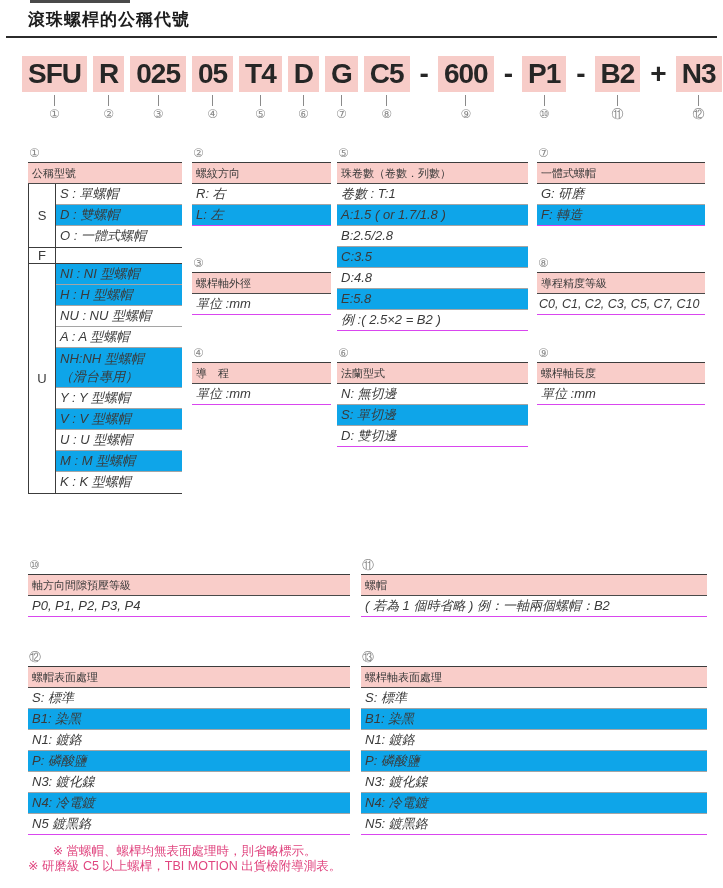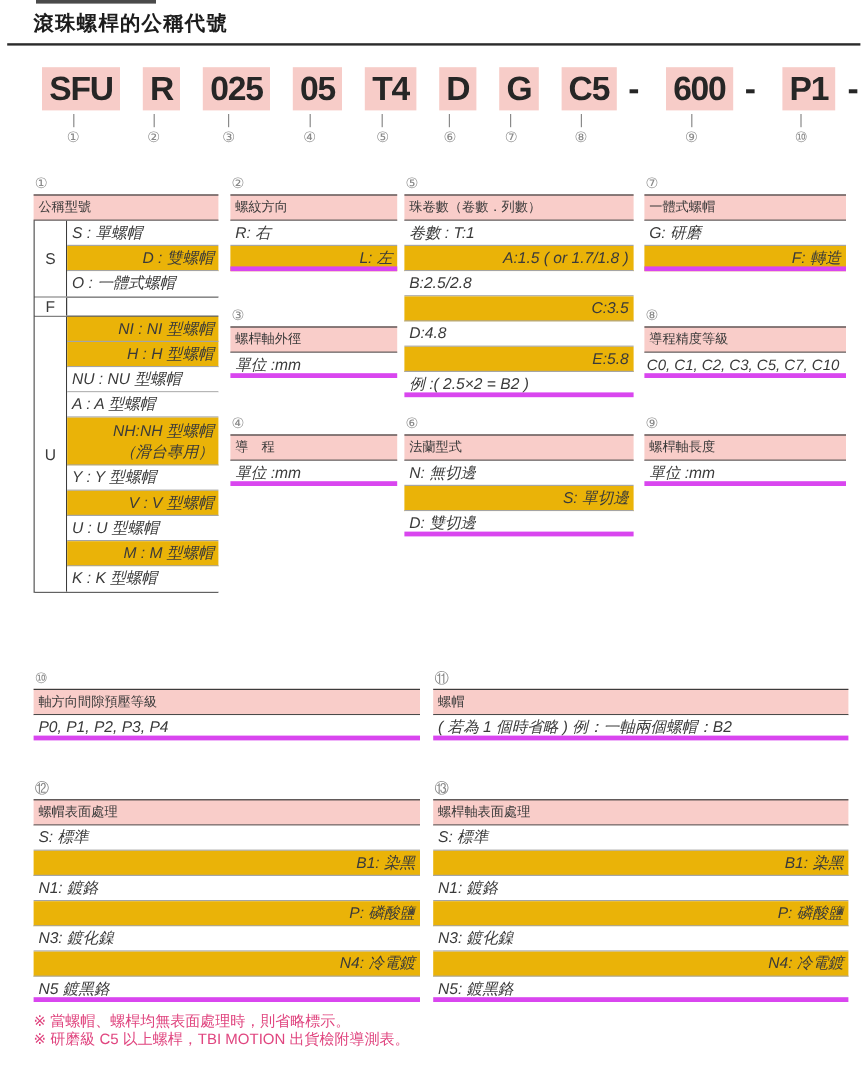--- a/index.html
+++ b/index.html
@@ -14,40 +14,40 @@
     position:absolute;left:28px;top:8px;margin:0;
     font-size:17px;font-weight:bold;color:#1c1c1c;letter-spacing:1px;
   }
   .title-rule{position:absolute;left:6px;top:36px;width:711px;height:2px;background:#2b2b2b;}
 
   
   .code-row{position:absolute;left:22px;top:56px;display:flex;align-items:flex-start;}
   .seg{display:flex;flex-direction:column;align-items:center;margin-right:6px;}
   .seg-text{
     background:#f7ccc8;color:#262626;font-weight:bold;font-size:28px;line-height:36px;
-    padding:0 6px;letter-spacing:-1px;white-space:nowrap;margin-left:13px;
+    padding:0 6px;letter-spacing:-1px;white-space:nowrap;
   }
   .seg-tick{width:1px;height:11px;background:#8a8a8a;margin-top:3px;}
   .seg-num{font-size:12px;color:#8a8a8a;margin-top:1px;height:14px;line-height:14px;}
   .sep{font-weight:bold;font-size:28px;line-height:36px;color:#262626;margin:0 9px 0 4px;}
 
   
   .tbl{position:absolute;box-sizing:border-box;}
   .t-num{height:16px;line-height:14px;font-size:12px;color:#8a8a8a;padding-left:1px;}
   .t-head{
     background:#f9cdc9;height:20px;line-height:20px;font-size:11px;color:#3a3a3a;
     padding:0 4px;border-top:1px solid #3c3c3c;border-bottom:1px solid #4a4a4a;
     white-space:nowrap;overflow:hidden;
   }
   .t-row{
     box-sizing:border-box;height:21px;line-height:20px;font-size:13px;color:#3a3a3a;
     padding:0 4px;border-bottom:1px solid #a5a5a5;white-space:nowrap;background:#ffffff;font-style:italic;
   }
-  .t-row.stripe{background:#eab308;text-align:right;}
-  .t-row.last{border-bottom:4px solid #d946ef;}
+  .t-row.stripe{background:#0ea5e9;}
+  .t-row.last{border-bottom:1px solid #d946ef;}
 
   
   .groups{border-left:1px solid #3c3c3c;}
   .group{display:flex;border-bottom:1px solid #3c3c3c;}
   .g-label{
     width:26px;border-right:1px solid #3c3c3c;display:flex;align-items:center;
     justify-content:center;font-size:13px;color:#3a3a3a;background:#fff;
   }
   .g-rows{flex:1;min-width:0;}
   .g-rows .t-row{border-bottom:1px solid #a5a5a5;}
@@ -63,21 +63,21 @@
   #t6{left:337px;top:346px;width:191px;}
   #t7{left:537px;top:146px;width:168px;}
   #t8{left:537px;top:256px;width:168px;}
   #t9{left:537px;top:346px;width:168px;}
   #t10{left:28px;top:558px;width:322px;}
   #t11{left:361px;top:558px;width:346px;}
   #t12{left:28px;top:650px;width:322px;}
   #t13{left:361px;top:650px;width:346px;}
   #t8 .t-row{font-size:12.5px;padding:0 2px;}
 
-  .footnotes{position:absolute;left:28px;top:844px;}
+  .footnotes{position:absolute;left:28px;top:844px;text-align:center;}
   .footnote{font-size:12.5px;line-height:15px;color:#e0457f;margin:0;}
 </style>
 </head>
 <body>
 
 <div class="page">
   <div class="top-artifact"></div>
 
   <h1 class="page-title">滾珠螺桿的公稱代號</h1>
   <div class="title-rule"></div>

